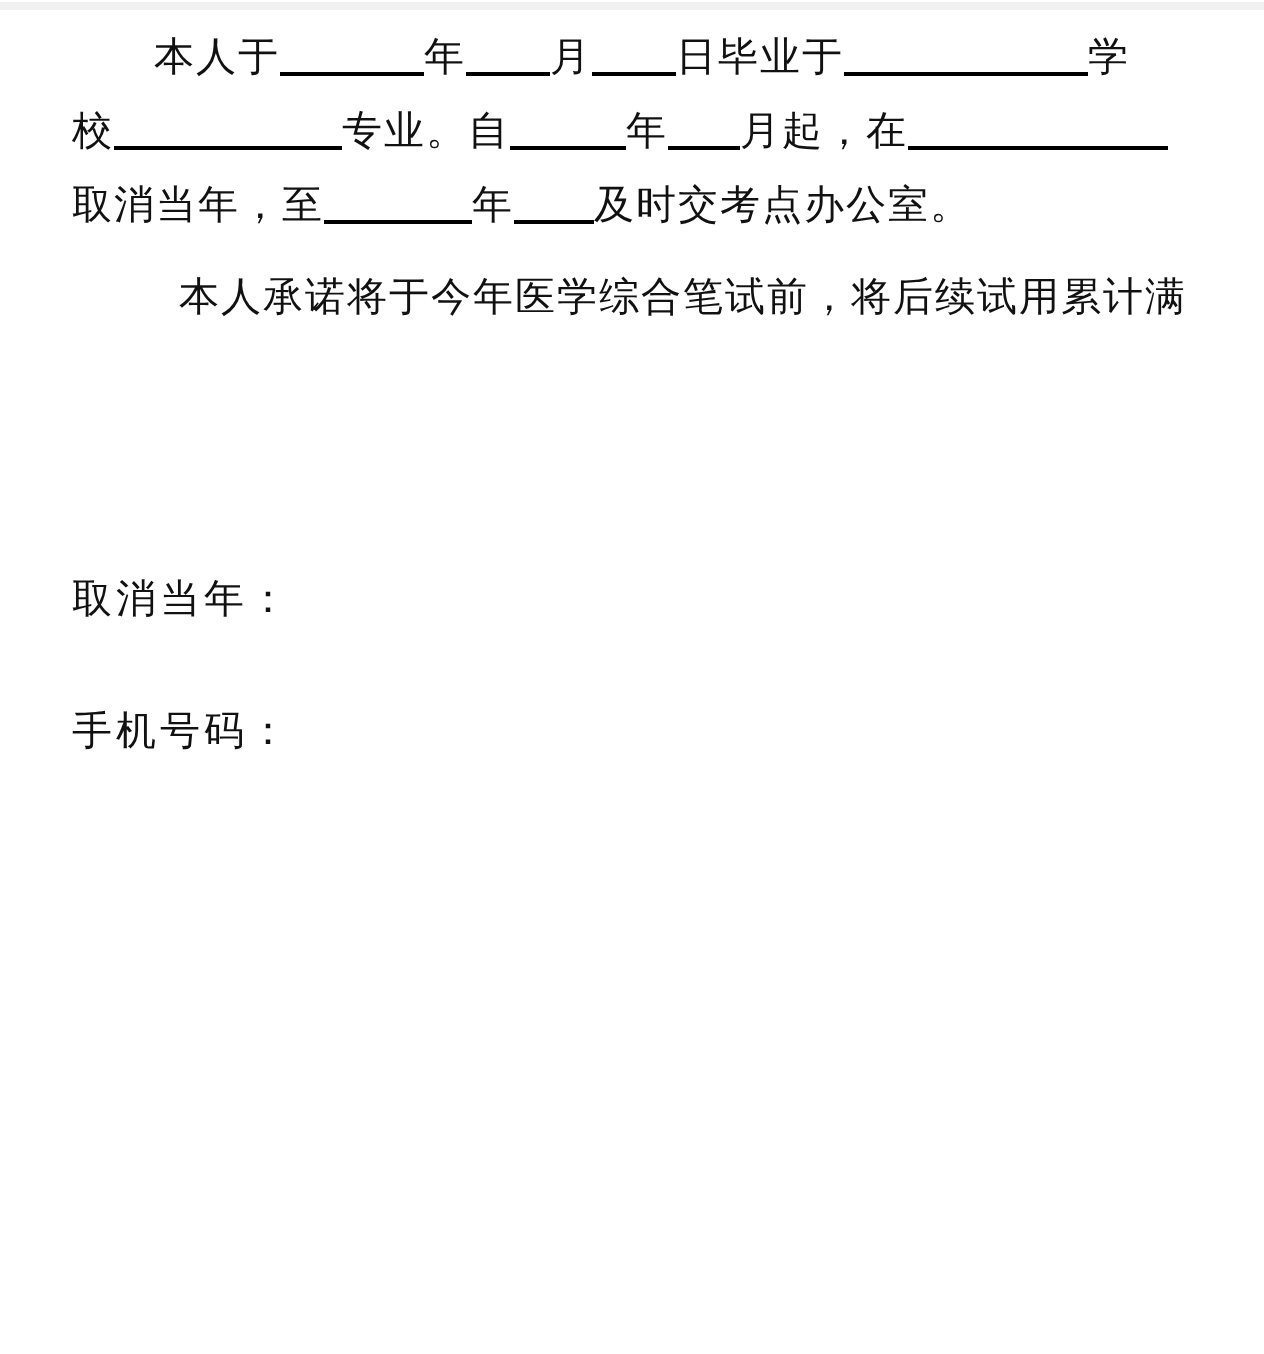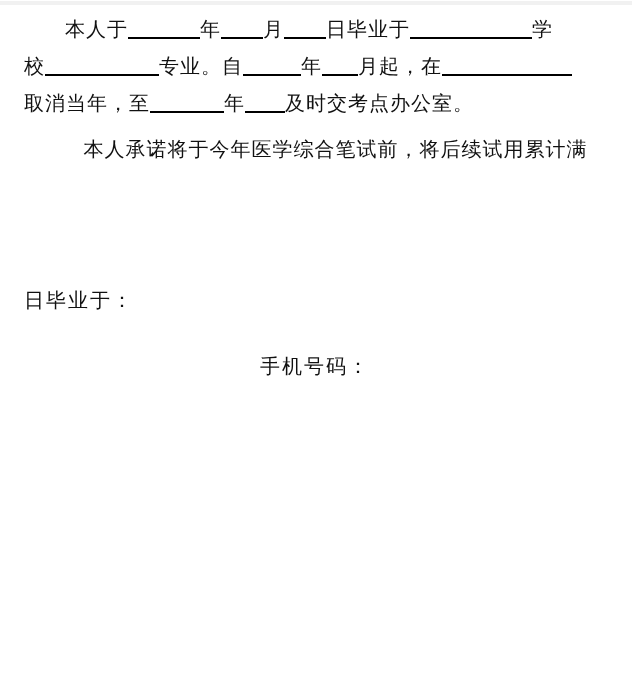--- a/index.html
+++ b/index.html
@@ -10,21 +10,21 @@
     background: var(--page-bg, #ffffff);
     overflow: hidden;
     font-family: "Liberation Serif", "DejaVu Serif", serif;
   }
   .top-edge {
     height: 4px;
     margin-top: 1px;
     background: var(--edge-color, #f1f1f1);
   }
   .doc-body {
-    padding: 6px 26px 0 24px;
+    padding: 6px 26px 0 36px;
     font-size: 20px;
     color: var(--text-color, #111111);
     letter-spacing: 1px;
   }
   .para { margin: 0; }
   .para + .para { margin-top: 9px; text-align: center; }
   .line {
     height: 37px;
     line-height: 37px;
     white-space: nowrap;
@@ -41,21 +41,21 @@
     border-bottom: 2px solid #000000;
     vertical-align: -3px;
   }
   .sig-block { margin-top: 121px; }
   .sig-line {
     height: 22px;
     line-height: 22px;
     letter-spacing: 2px;
     margin-bottom: 44px;
   }
-  .sig-line:last-child { margin-bottom: 16px; text-align: center; }
+  .sig-line:last-child { margin-bottom: 16px; }
   .date-line {
     margin-top: 66px;
     height: 22px;
     line-height: 22px;
     padding-left: 298px;
     letter-spacing: 1px;
     white-space: nowrap;
   }
 </style>
 </head>
@@ -70,17 +70,17 @@
           <div class="line"><span class="run">校</span><span class="blank" style="width: 114px;"></span><span class="run">专业。自</span><span class="blank" style="width: 58px;"></span><span class="run">年</span><span class="blank" style="width: 36px;"></span><span class="run">月起，在</span><span class="blank" style="width: 130px;"></span></div>
           <div class="line"><span class="run">取消当年，至</span><span class="blank" style="width: 74px;"></span><span class="run">年</span><span class="blank" style="width: 40px;"></span><span class="run">及时交考点办公室。</span></div>
         </div>
         <div class="para">
           <div class="line indent"><span class="run">本人承诺将于今年医学综合笔试前，将后续试用累计满</span></div>
         </div>
         <div class="para">
         </div>
       </div>
     <div class="sig-block" id="sig-block">
-        <div class="sig-line">日毕业于：</div>
+        <div class="sig-line">取消当年：</div>
         <div class="sig-line">手机号码：</div>
       </div>
   </div>
 </div>
 
 </body></html>

